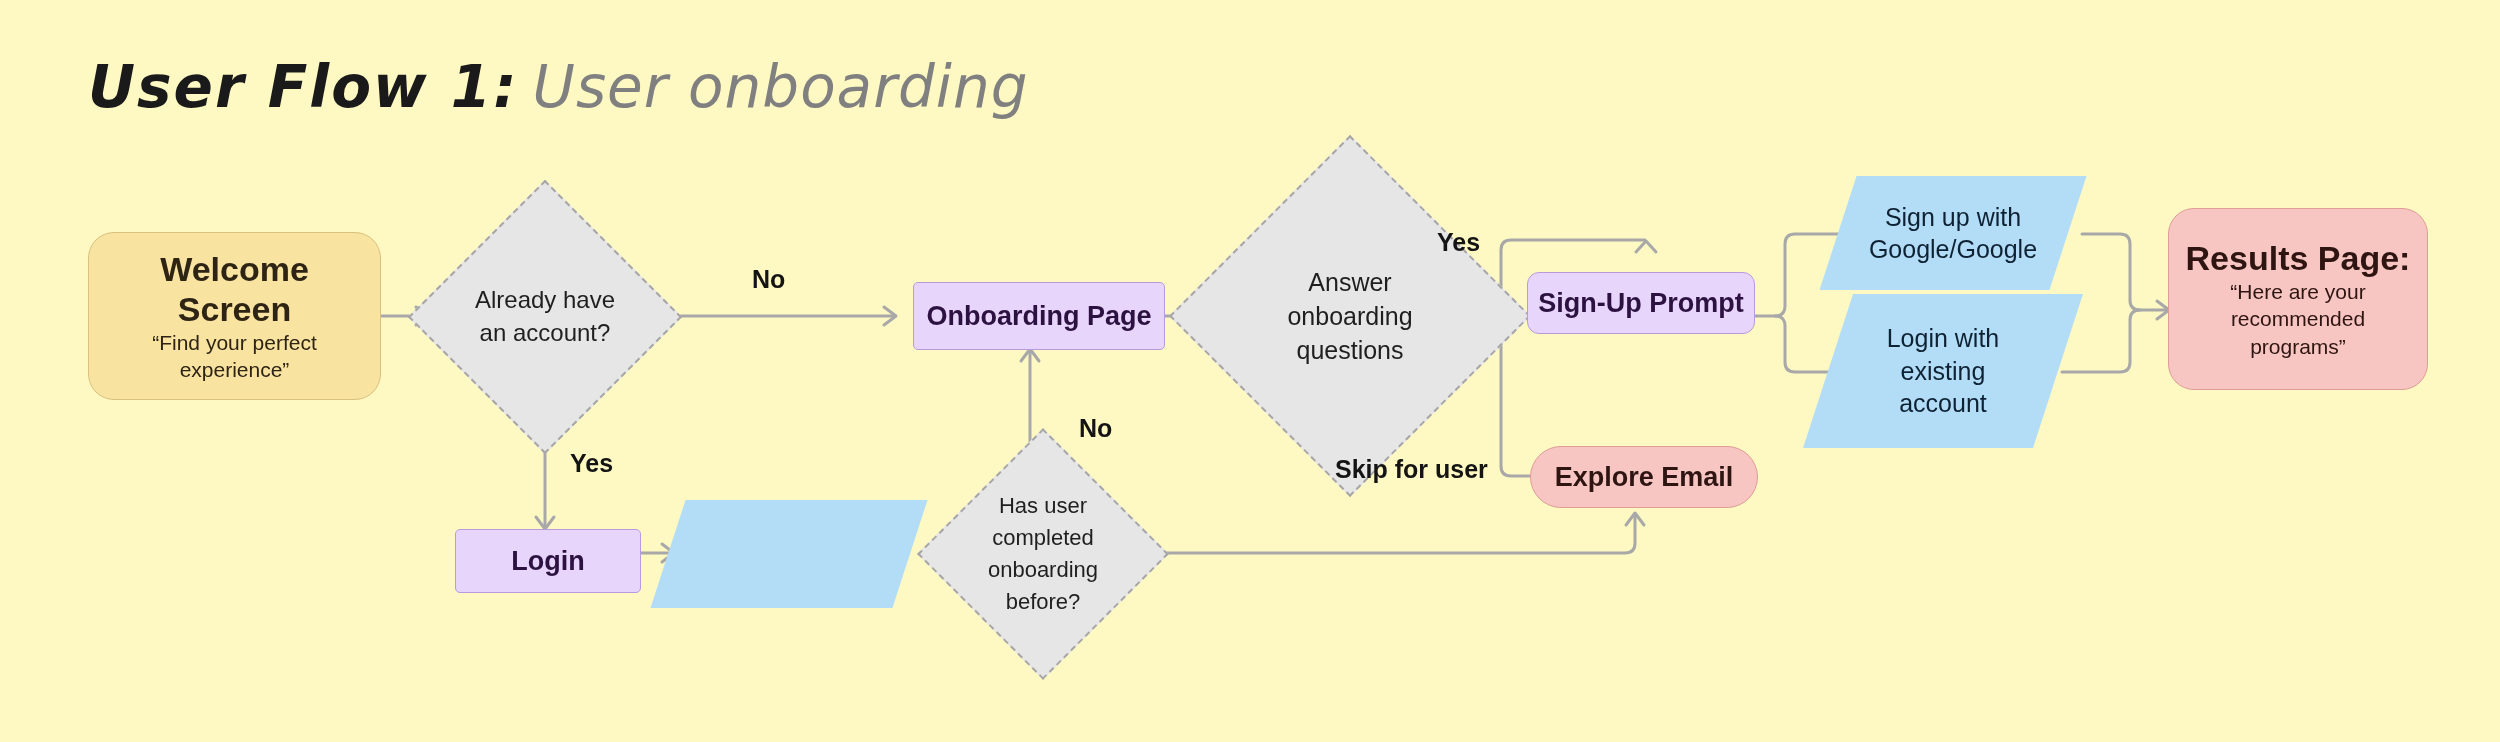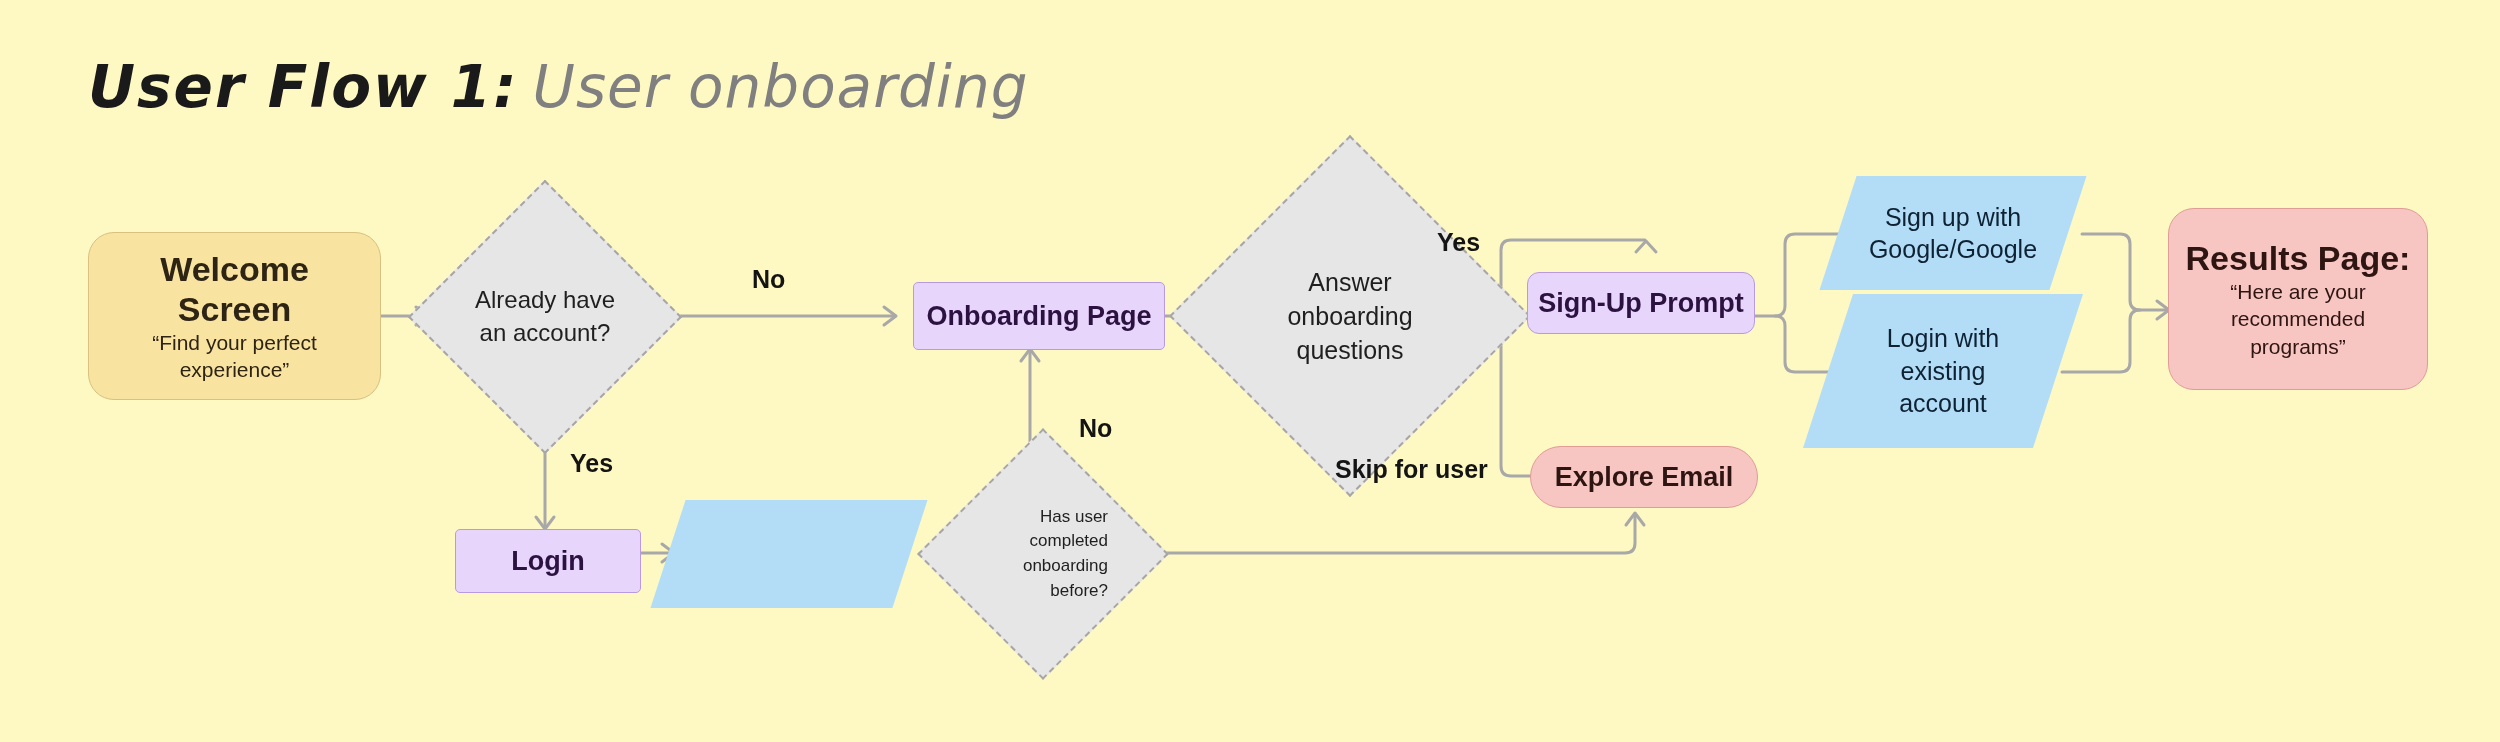--- a/index.html
+++ b/index.html
@@ -298,21 +298,21 @@
               background:#e8d5fb; border-color:#b99adf; color:#2c1240;margin-top:8px;">
     <div class="n-title">Login</div>
   </div>
 
   <div class="node para" style="left:668px; top:500px; width:242px; height:108px;">
     <div class="para-bg"></div>
   </div>
 
   <div class="node diamond" style="left:954px; top:465px; width:178px; height:178px;">
     <div class="dia-bg"></div>
-    <div class="dia-label" style="font-size:17px; line-height:1.45; width:130px;text-align:right;">Has user completed onboarding before?</div>
+    <div class="dia-label" style="font-size:22px; line-height:1.45; width:130px;">Has user completed onboarding before?</div>
   </div>
 
   <div class="edge-label" style="left:752px; top:265px;">No</div>
 
   <div class="edge-label" style="left:570px; top:449px;">Yes</div>
 
   <div class="edge-label" style="left:1437px; top:228px;">Yes</div>
 
   <div class="edge-label" style="left:1335px; top:455px;">Skip for user</div>
 

